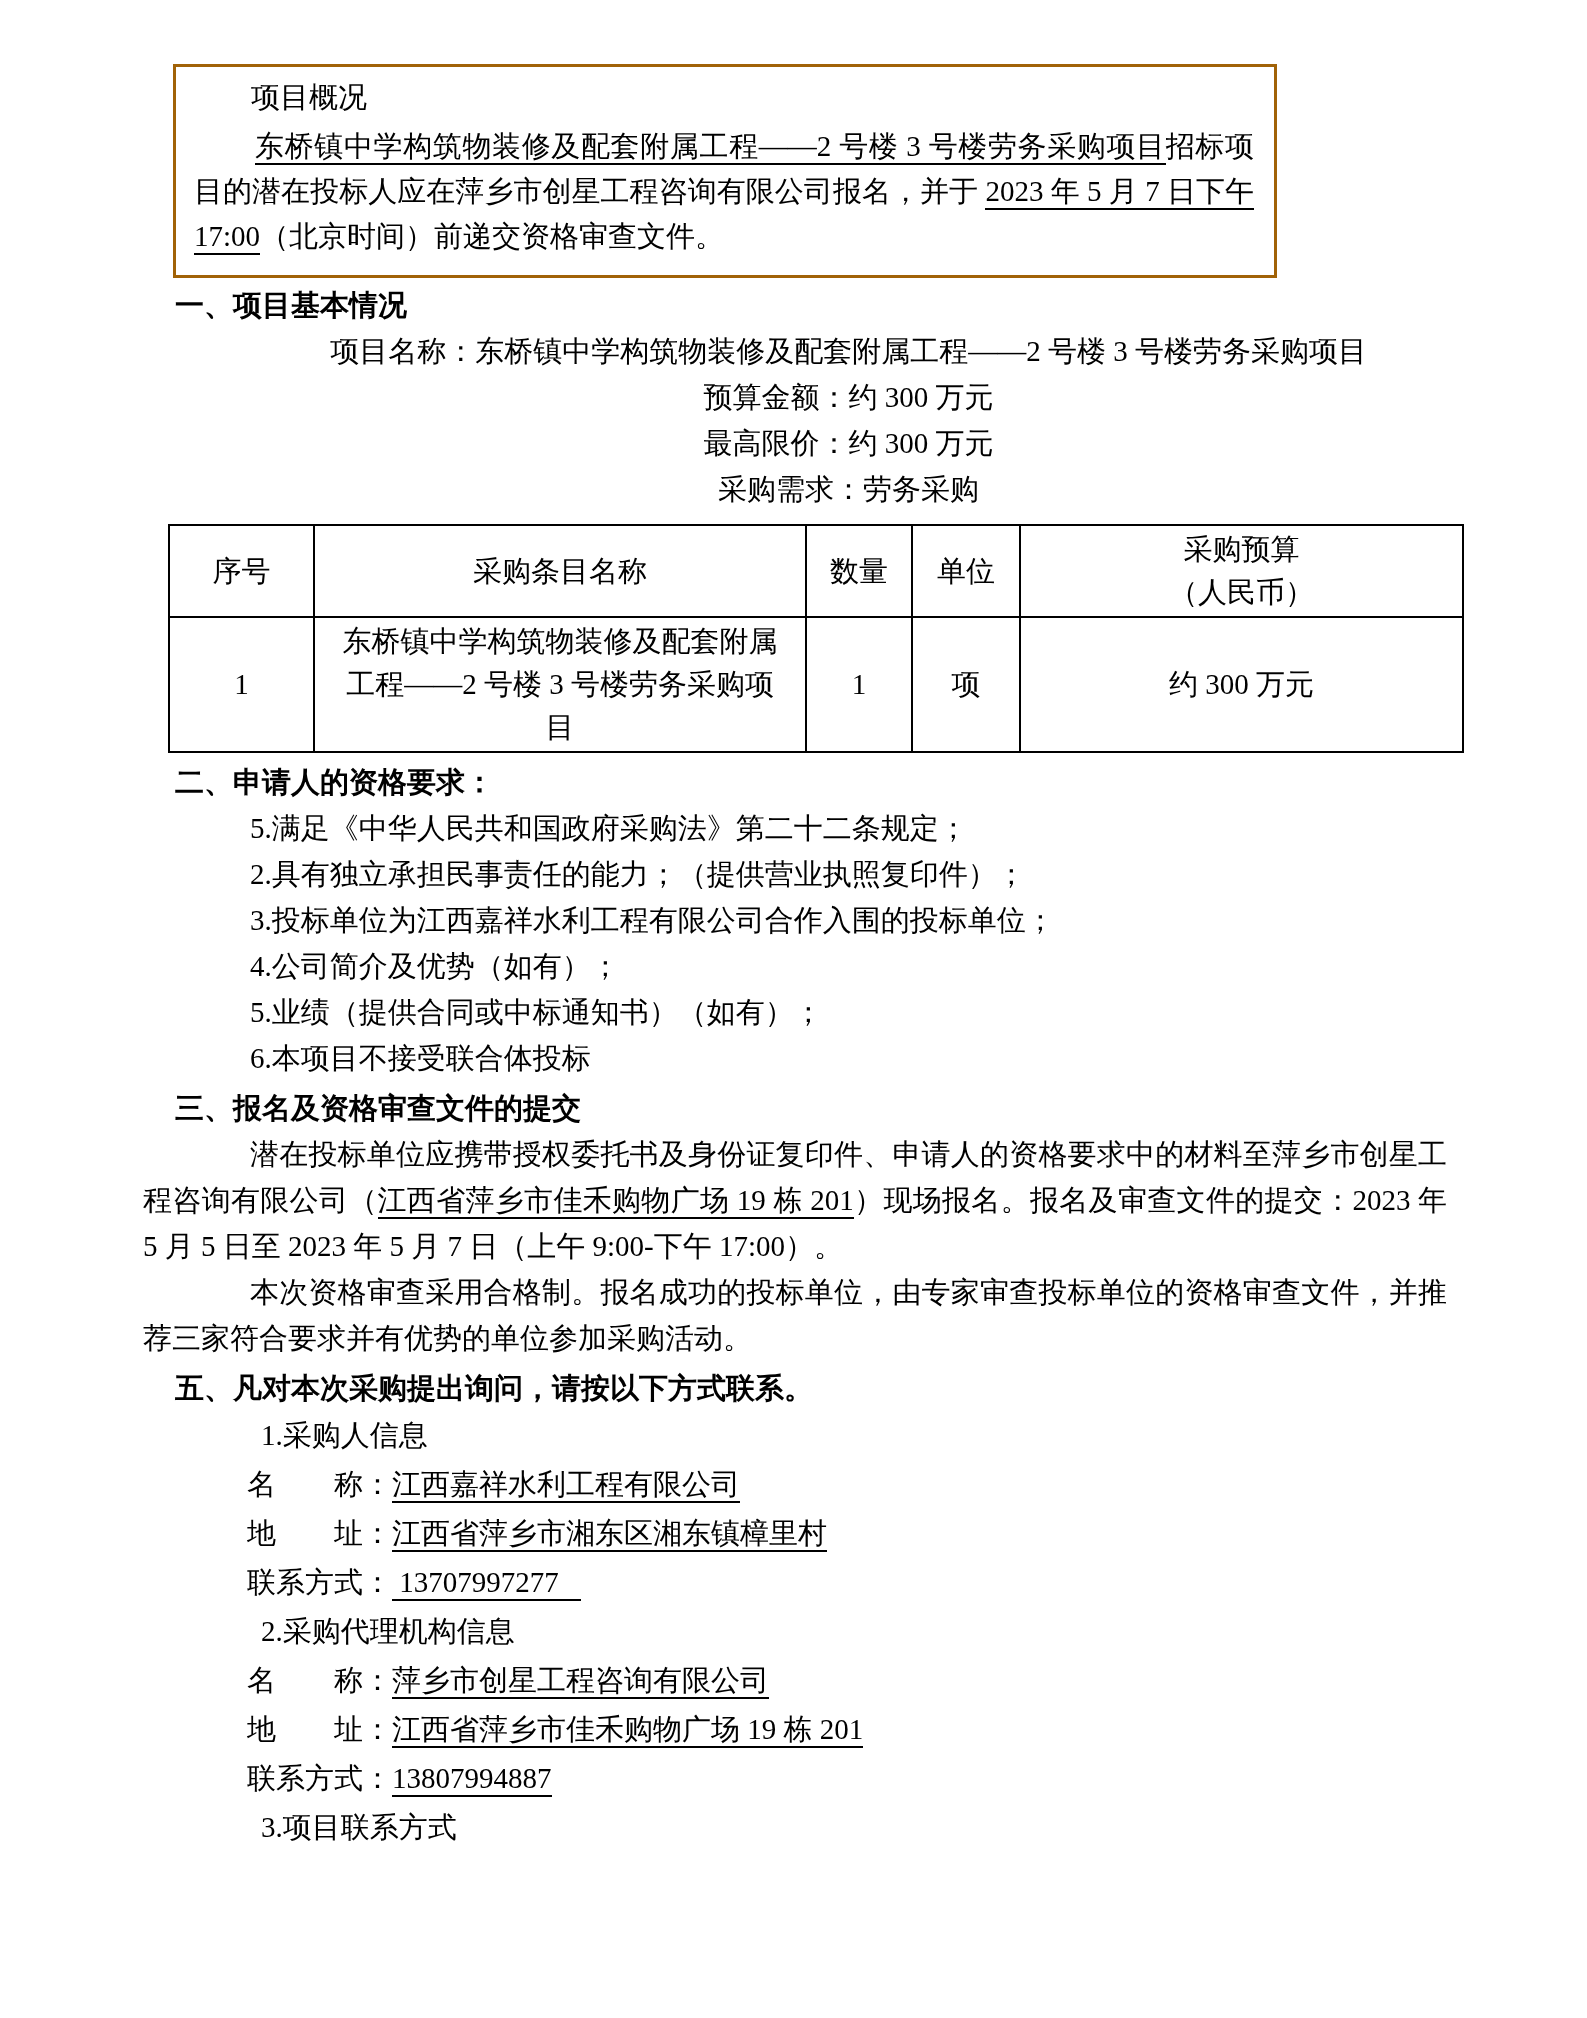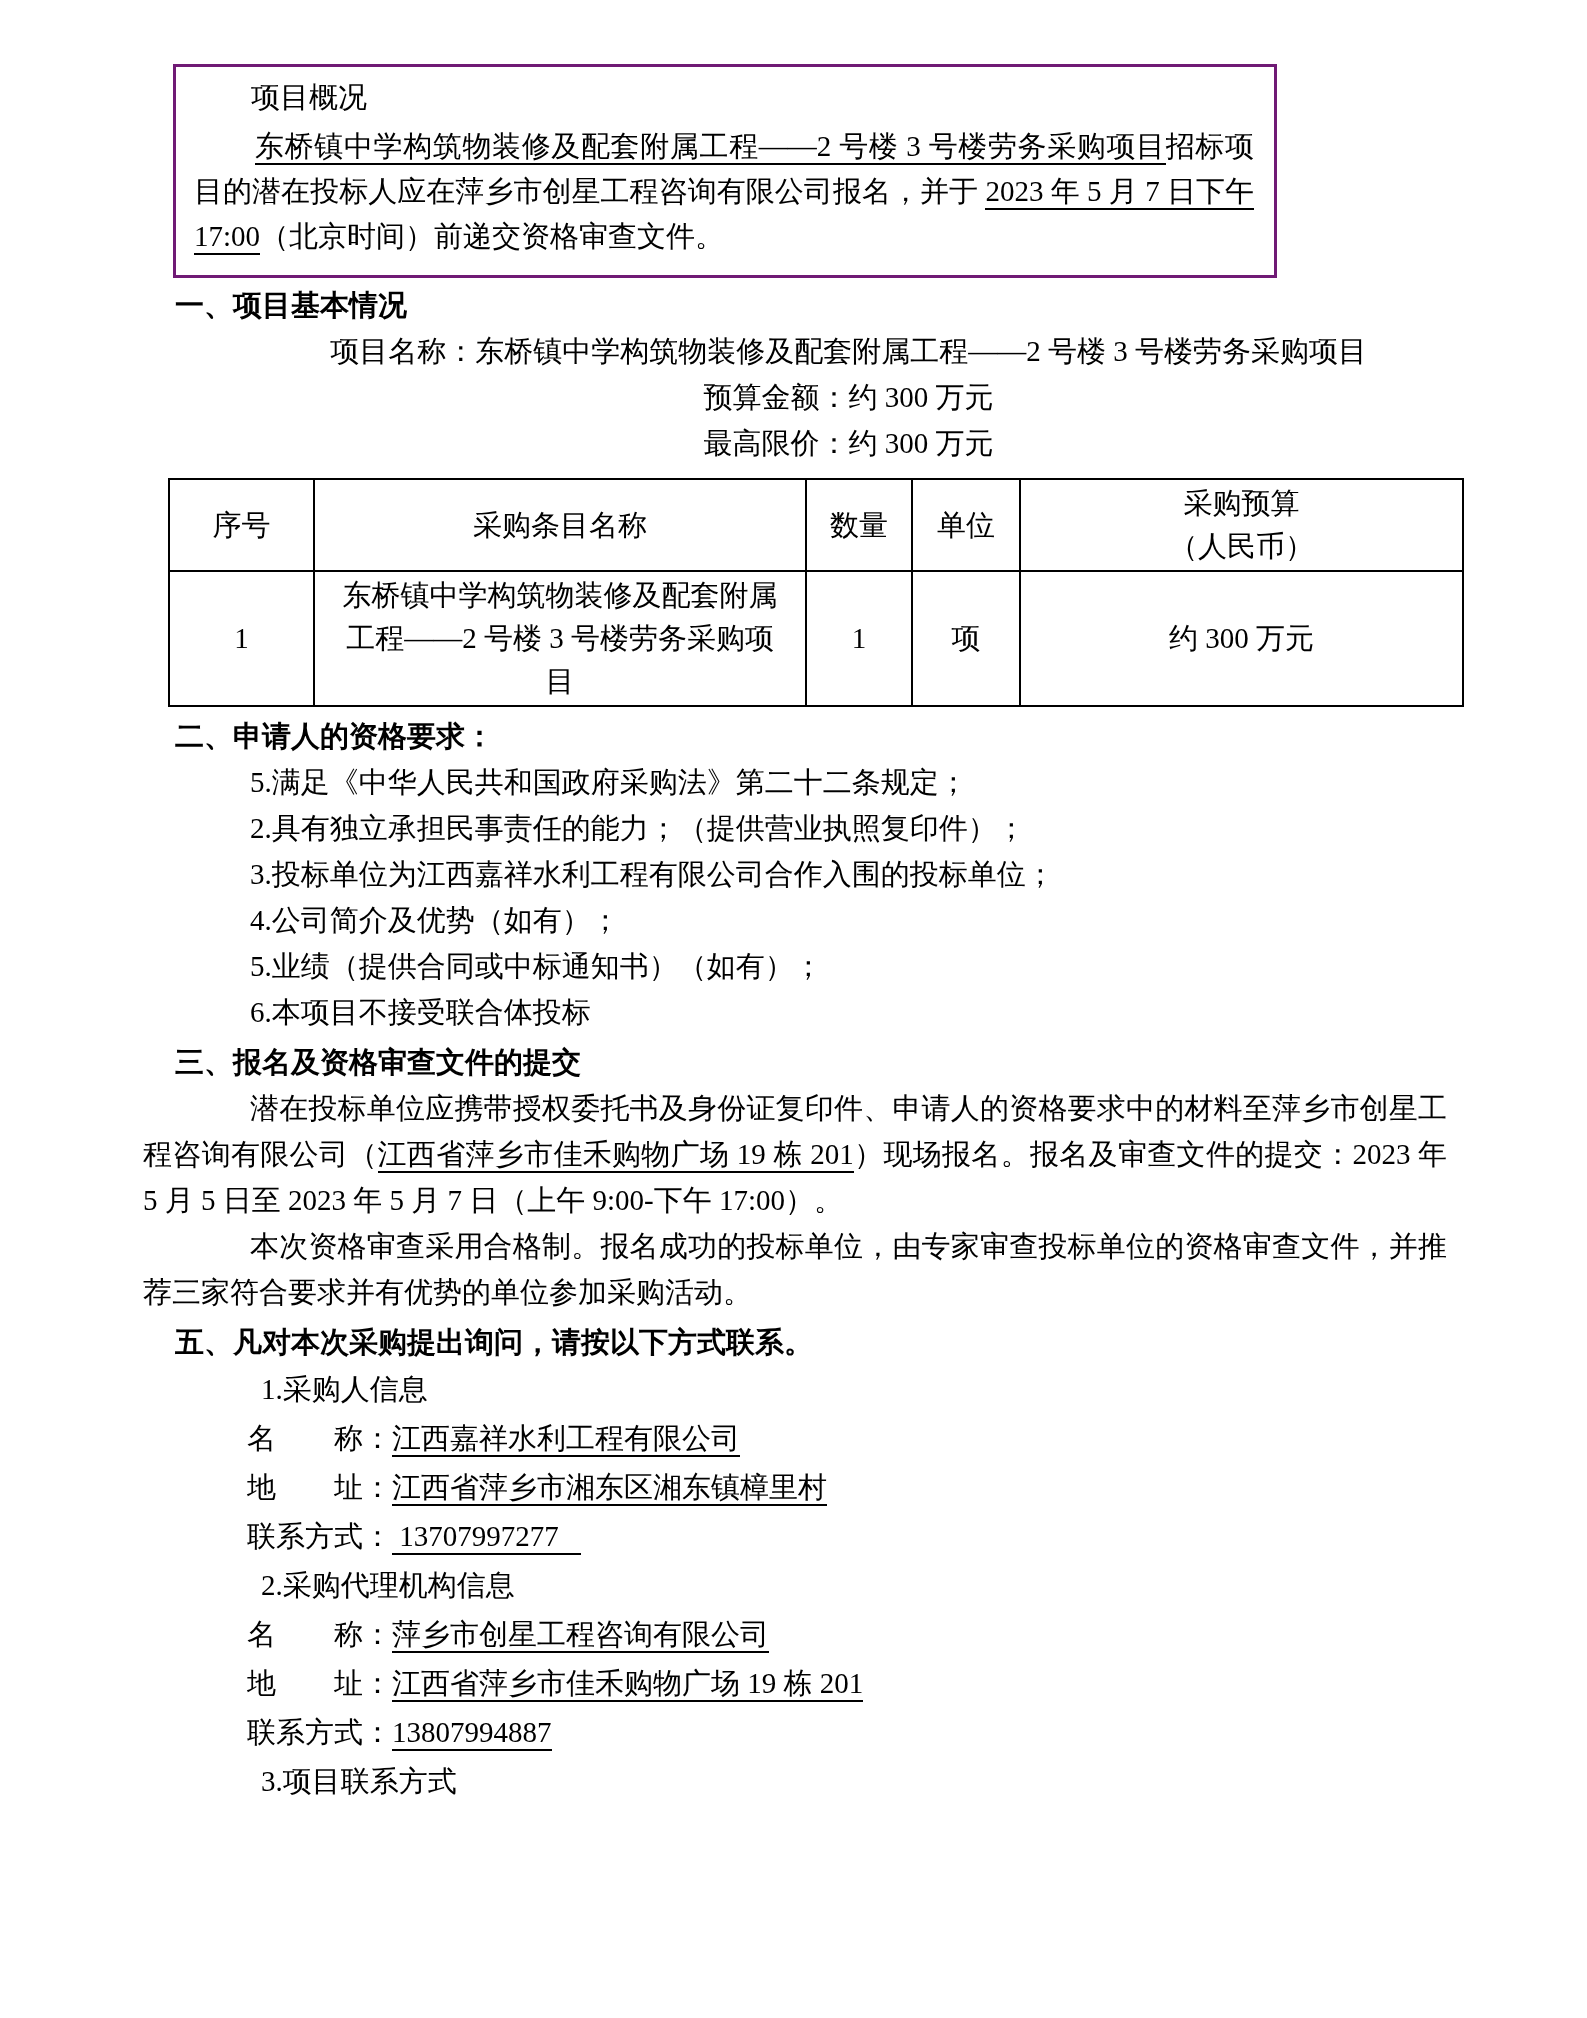--- a/index.html
+++ b/index.html
@@ -19,21 +19,21 @@
     font-weight:700;
     line-height:56px;
     text-align:center;
     max-width:1215px;
     margin:0 auto 22px auto;
   }
   .overview-box {
     box-sizing:border-box;
     width:1104px;
     margin-left:30px;
-    border:3px solid #701a75;
+    border:3px solid #a16207;
     padding:8px 16px 12px 14px;
     line-height:45px;
     text-align:justify;
   }
   .ov-first { text-indent:61px; }
   .ov-para  { margin:4px; text-indent:61px; }
   .sec-heading { font-weight:700; margin-left:32px; line-height:46px; margin-top:4px; }
   .info-line   { margin-left:107px; line-height:46px;text-align:center; }
   .req-item    { margin-left:107px; line-height:46px; }
   .body-para   { margin:0; text-indent:107px; text-align:justify; line-height:46px; }
@@ -68,20 +68,21 @@
 
   <div class="overview-box">
     <div class="ov-first">项目概况</div>
     <p class="ov-para"><span class="u">东桥镇中学构筑物装修及配套附属工程——2 号楼 3 号楼劳务采购项目</span><span>招标项目的潜在投标人应在萍乡市创星工程咨询有限公司报名，并于 </span><span class="u">2023 年 5 月 7 日下午 17:00</span><span>（北京时间）前递交资格审查文件。</span></p>
   </div>
 
   <div class="sec-heading">一、项目基本情况</div>
   <div class="info-line">项目名称：东桥镇中学构筑物装修及配套附属工程——2 号楼 3 号楼劳务采购项目</div>
   <div class="info-line">预算金额：约 300 万元</div>
   <div class="info-line">最高限价：约 300 万元</div>
+  <div class="info-line">采购需求：劳务采购</div>
 
   <table class="proc-table">
     <colgroup>
       <col style="width:145px">
       <col style="width:492px">
       <col style="width:106px">
       <col style="width:108px">
       <col style="width:443px">
     </colgroup>
     <thead>

